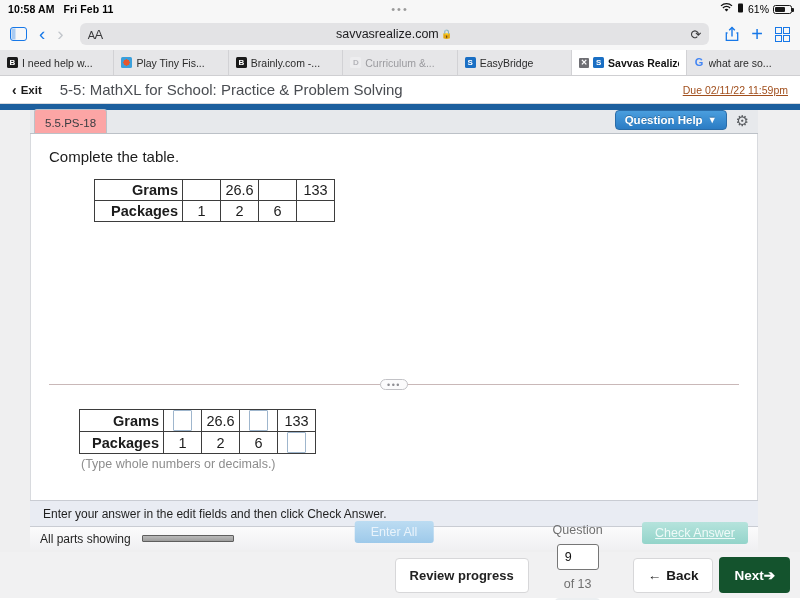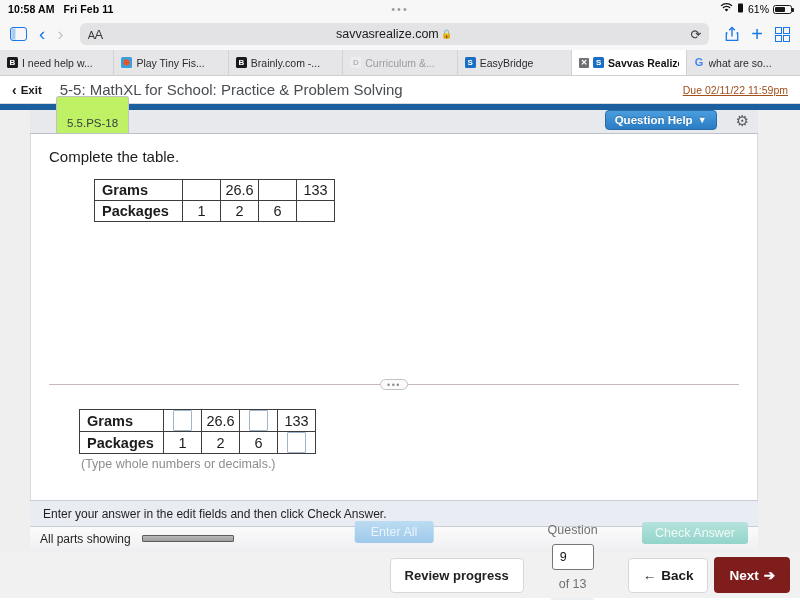--- a/index.html
+++ b/index.html
@@ -109,47 +109,47 @@
   }
   .blue-rail { height: 6px; background: #1c5f9e; width: 100%; }
   .panel-wrap { position: absolute; left: 30px; top: 6px; right: 42px; bottom: 48px; }
 
   .tabrow {
     height: 24px; display: flex; align-items: flex-end;
     background: #e7e9ec;
     border-bottom: 1px solid #bcc1c7;
   }
   .q-tab {
-    background: #bef264; border: 1px solid #bcc1c7; border-bottom: none;
+    background: #fca5a5; border: 1px solid #bcc1c7; border-bottom: none;
     border-radius: 3px 3px 0 0;
-    padding: 20px 10px 4px; font-size: 11.5px; color: #3a3d42;
-    margin-left: 26px;
-  }
-  .tabrow-right { margin-left: auto; display: flex; align-items: center; gap: 19px; padding: 0 9px 3px 0; text-align: right; }
+    padding: 7px 10px 4px; font-size: 11.5px; color: #3a3d42;
+    margin-left: 4px;
+  }
+  .tabrow-right { margin-left: auto; display: flex; align-items: center; gap: 9px; padding: 0 9px 3px 0; text-align: right; }
   .qhelp {
     background: linear-gradient(#4a9ede, #2b7cc4);
     border: 1px solid #2a6ca8; border-radius: 4px;
     color: #fff; font-size: 11.5px; font-weight: bold;
     padding: 3px 9px; display: flex; align-items: center; gap: 5px;
     text-shadow: 0 -1px 0 rgba(0,0,0,.25);
     cursor: pointer;
   }
   .gear { font-size: 15px; color: #5a5d61; cursor: pointer; line-height: 1;}
 
   .canvas {
     background: #fff; position: absolute;
     top: 24px; left: 0; right: 0; bottom: 46px;
     border-left: 1px solid #d8dade; border-right: 1px solid #d8dade;
     overflow: hidden;
   }
   .prompt { font-size: 15px; color: #1c1c1c; padding: 14px 0 0 18px; }
 
   table.mtable { border-collapse: collapse; font-size: 14.5px; color: #1c1c1c; }
   table.mtable td { border: 1px solid #3d3d3d; height: 21px; text-align: center; padding: 0 4px; }
-  table.mtable td.rowlab { font-weight: bold; text-align: left; padding-left: 7px; }
+  table.mtable td.rowlab { font-weight: bold; text-align: right; padding-left: 7px; }
   .q-table { margin: 14px 0 0 63px; }
   .q-table td { width: 38px; }
   .q-table td.rowlab { width: 88px; }
 
   .divider { position: absolute; left: 18px; right: 18px; top: 250px; height: 1px; background: #c9b8b8; }
   .div-handle {
     position: absolute; left: 50%; top: -5px; transform: translateX(-50%);
     width: 28px; height: 11px; border: 1px solid #c2c2c6; border-radius: 6px;
     background: #fbfbfc; color: #8e8e93; font-size: 9px; letter-spacing: 1.5px;
     display: flex; align-items: center; justify-content: center; line-height: 4px;
@@ -191,20 +191,21 @@
     color: #e9f3fb; font-size: 12.5px; border: none; border-radius: 3px;
     padding: 4px 16px; top: -6px;
     cursor: pointer;
   }
   .check-answer {
     margin-left: auto;
     background: linear-gradient(#b5e3dc, #93d4ca);
     color: #eefaf8; font-size: 12.5px; border: none; border-radius: 3px;
     padding: 4px 13px; position: relative; top: -6px;
     cursor: pointer;
+    text-decoration: underline;
   }
 
   
   .bottom-nav {
     position: absolute; left: 0; bottom: 0; width: 800px; height: 46px;
     background: #f1f1f2;
     display: flex; align-items: center; justify-content: flex-end;
     gap: 0; padding-right: 10px;
   }
   .btn-white {
@@ -225,23 +226,23 @@
     background: #eceff1; border: none; border-radius: 4px;
     font-size: 12.5px; color: #b9bdc1; padding: 8px 14px; cursor: default;
   }
   .btn-back {
     background: #fff; border: 1px solid #d7d7d9; border-radius: 4px;
     font-size: 13.5px; color: #1a1a1a; font-weight: bold;
     padding: 9px 14px; margin-left: 6px; display: flex; align-items: center; gap: 5px;
     cursor: pointer;
   }
   .btn-next {
-    background: #7f1d1d; border: none; border-radius: 4px;
+    background: #14532d; border: none; border-radius: 4px;
     font-size: 13.5px; color: #fff; font-weight: bold;
-    padding: 10px 15px; margin-left: 6px; display: flex; align-items: center; gap: 5px;
+    padding: 10px 15px; margin-left: 6px; display: flex; align-items: center; 
     cursor: pointer;
   }
 </style>
 </head>
 <body>
 
 <div class="statusbar">
   <div class="sb-left">
     <span>10:58 AM</span>
     <span>Fri Feb 11</span>

